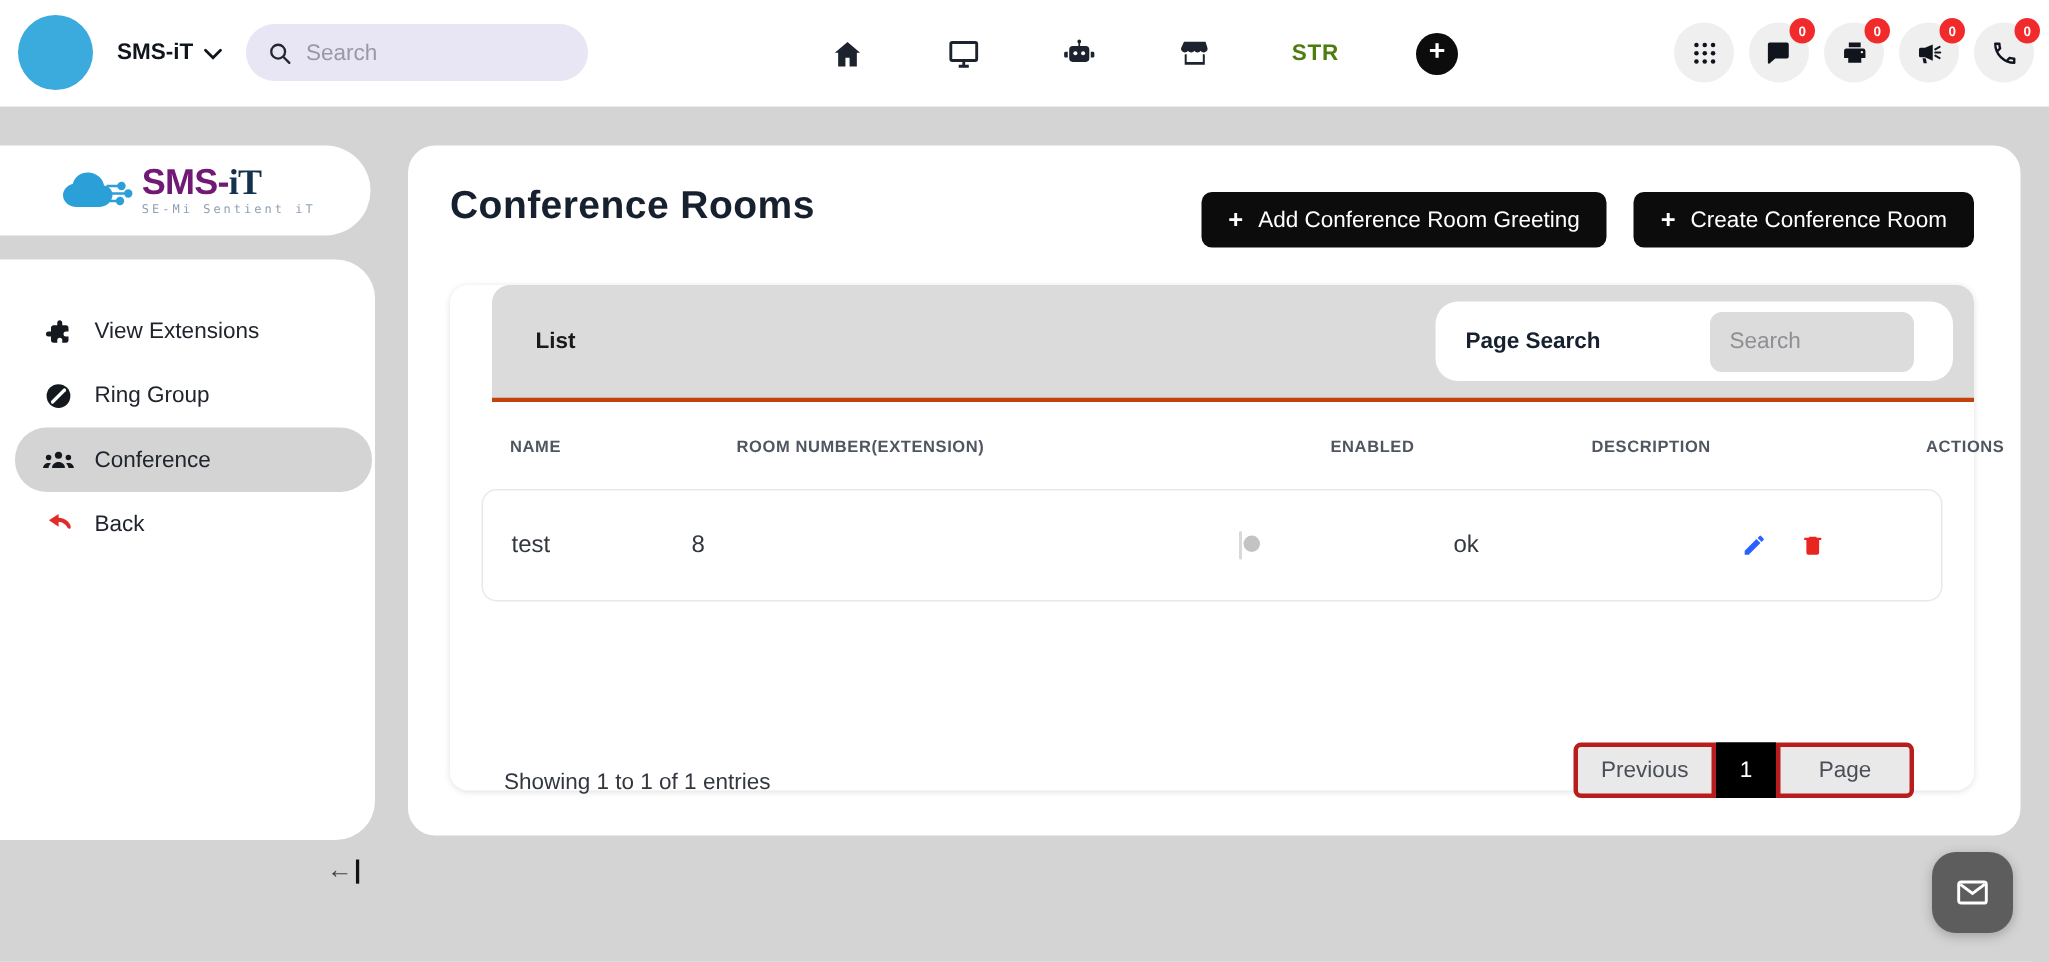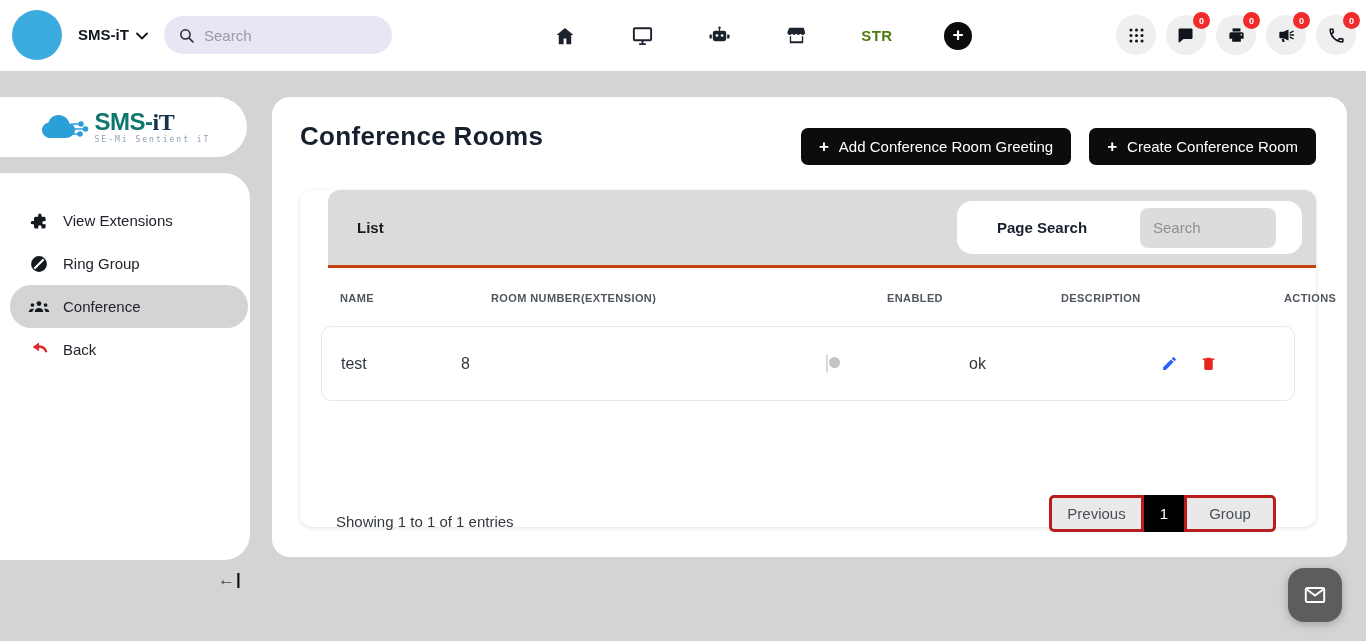--- a/index.html
+++ b/index.html
@@ -31,21 +31,21 @@
     display:flex; align-items:center; justify-content:center; color:#10141c; cursor:pointer; }
   .badge { position:absolute; top:-3px; right:-4px; min-width:17px; height:17px; border-radius:9px;
     background:#f12b2b; color:#fff; font-size:9px; font-weight:bold;
     display:flex; align-items:center; justify-content:center; padding:0 4px; }
 
   
   .logo-card { position:absolute; left:0; top:97px; width:247px; height:60px; background:#fff;
     border-radius:0 30px 30px 0; display:flex; align-items:center; justify-content:center; gap:6px; }
   .logo-text { display:flex; flex-direction:column; line-height:1; }
   .logo-title { font-size:24px; font-weight:bold; letter-spacing:-0.5px; }
-  .logo-title .lp { color:#0f766e; }
+  .logo-title .lp { color:#701a75; }
   .logo-title .ls { color:#15324d;font-family:Liberation Serif, serif; }
   .logo-sub { font-size:8px; color:#8fa0b5; letter-spacing:2px; margin-top:2px;
     font-family:"DejaVu Sans Mono", monospace;text-align:center; }
   .menu-card { position:absolute; left:0; top:173px; width:250px; height:387px; background:#fff;
     border-radius:0 26px 26px 0; padding-top:26px; }
   .menu-item { height:43px; display:flex; align-items:center; gap:13px; padding-left:28px;
     font-size:15px; color:#20242c; cursor:pointer; }
   .menu-item.active { background:#d4d4d4; border-radius:21px; margin:0 2px 0 10px; padding-left:18px; }
   .menu-item .micon { width:22px; display:flex; justify-content:center; }
   .collapse-btn { position:absolute; left:218px; top:570px; font-size:17px; color:#444;
@@ -62,21 +62,21 @@
     padding:0 18px; font-size:15px; font-family:"Liberation Sans",sans-serif; cursor:pointer;
     display:flex; align-items:center; gap:10px; }
   .black-btn .plus { font-size:17px; font-weight:bold; }
 
   .list-card { position:absolute; left:28px; top:93px; width:1016px; height:337px; border-radius:12px;
     box-shadow:0 1px 4px rgba(0,0,0,.12); background:#fff; }
   .list-header { height:78px; background:#dbdbdb; border-radius:12px 12px 0 0;
     border-bottom:3px solid #c2410c; position:relative; display:flex; align-items:center;margin-left:28px; }
   .list-title { font-size:15px; font-weight:bold; color:#1a1a1a; margin-left:29px; }
   .page-search { position:absolute; right:14px; top:11px; width:345px; height:53px; background:#fff;
-    border-radius:15px; display:flex; align-items:center;padding-left:20px; }
+    border-radius:15px; display:flex; align-items:center; }
   .page-search label { font-size:15px; font-weight:bold; color:#16202e; margin-left:20px; }
   .page-search input { position:absolute; right:26px; width:136px; height:40px; background:#dcdcdc;
     border:none; border-radius:8px; outline:none; padding:0 13px; font-size:15px; color:#333;
     font-family:"Liberation Sans",sans-serif; }
   .page-search input::placeholder { color:#8e8e93; }
 
   .tbl-head { display:grid; grid-template-columns:120px 365px 143px 192px auto;
     padding:24px 0 0 40px;gap:31px; }
   .tbl-head span { font-size:11px; font-weight:bold; color:#4f5660; letter-spacing:.4px; }
   .tbl-row { margin:22px 21px 0 21px; height:75px; border:1px solid #e9e9e9; border-radius:10px;
@@ -310,21 +310,21 @@
             </svg>
         </span>
       </span>
     </div>
 
     <div class="list-footer">
       <span class="showing">Showing 1 to 1 of 1 entries</span>
       <div class="pagination">
         <span class="page-btn prev">Previous</span>
         <span class="page-btn num">1</span>
-        <span class="page-btn next">Group</span>
+        <span class="page-btn next">Page</span>
       </div>
     </div>
   </div>
 </div>
 
 <div class="chat-widget">
   <svg width="26" height="26" viewBox="0 0 24 24" fill="none" stroke="#fff" stroke-width="1.8">
       <rect x="3.5" y="5.5" width="17" height="13" rx="1.5"></rect>
       <path d="M4.5 7l7.5 5.6L19.5 7"></path>
     </svg>

